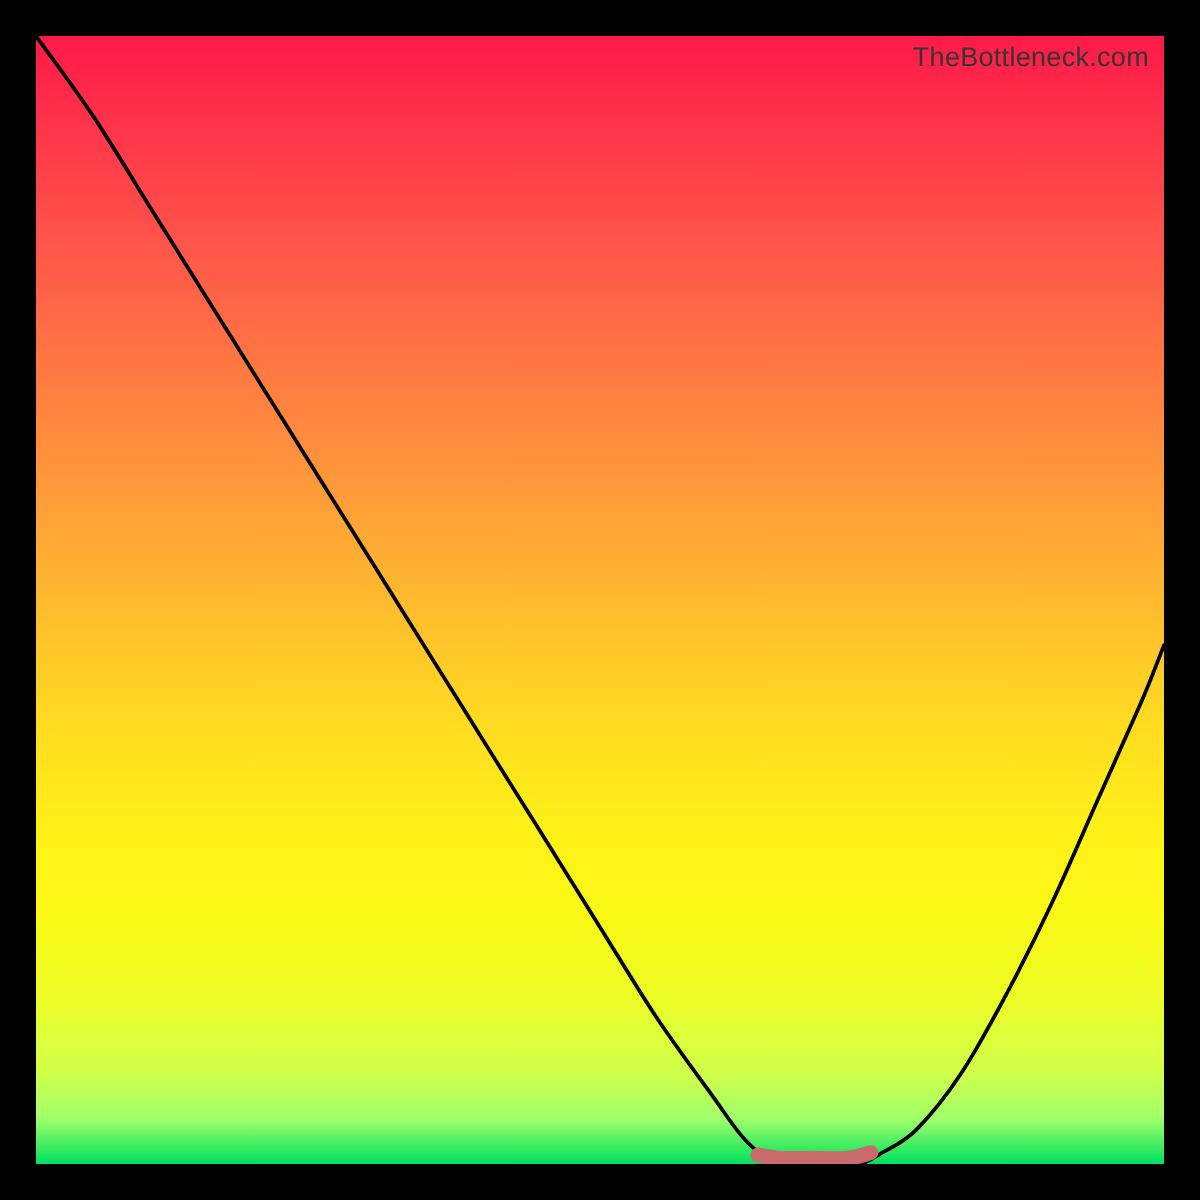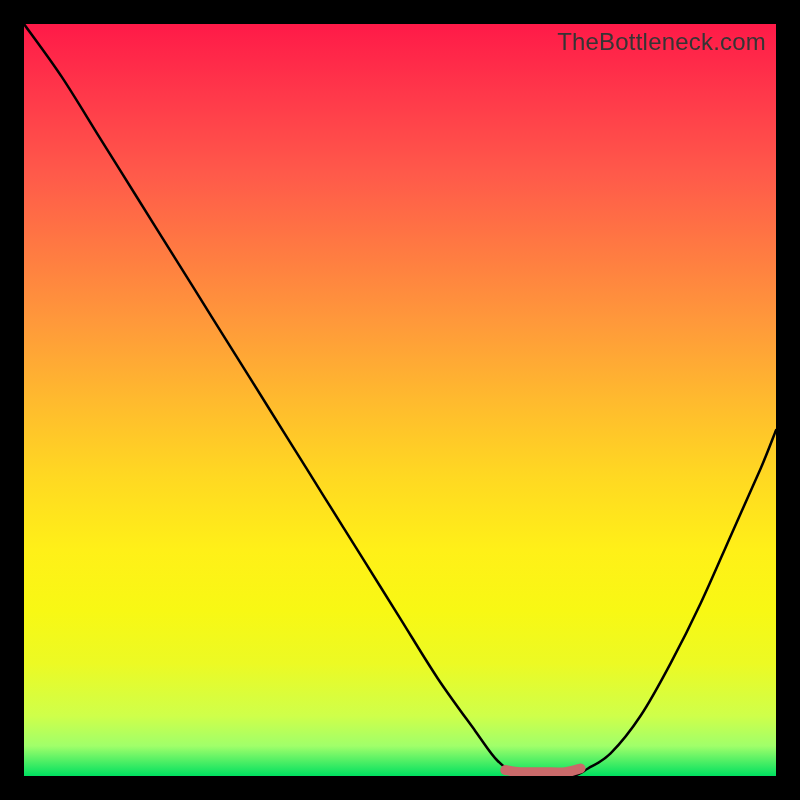--- a/index.html
+++ b/index.html
@@ -30,21 +30,21 @@
       #cfff4a 92%,
       #a0ff6a 96%,
       #00e060 100%
     );
   }
   .attribution {
     position: absolute;
     top: 4px;
     right: 10px;
     font-family: Arial, Helvetica, sans-serif;
-    font-size: 24px;
+    font-size: 18px;
     font-weight: 500;
     color: #353535;
     letter-spacing: 0.2px;
   }
   svg.curve {
     position: absolute;
     left: 0; top: 0;
     width: 100%; height: 100%;
   }
 </style>

